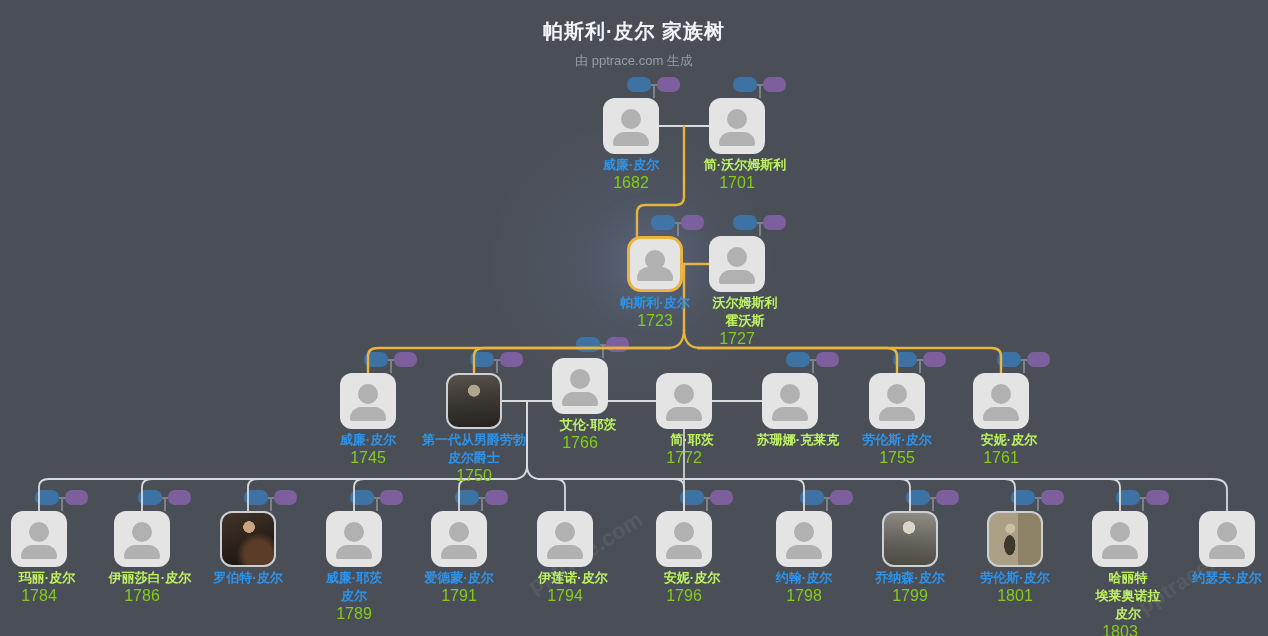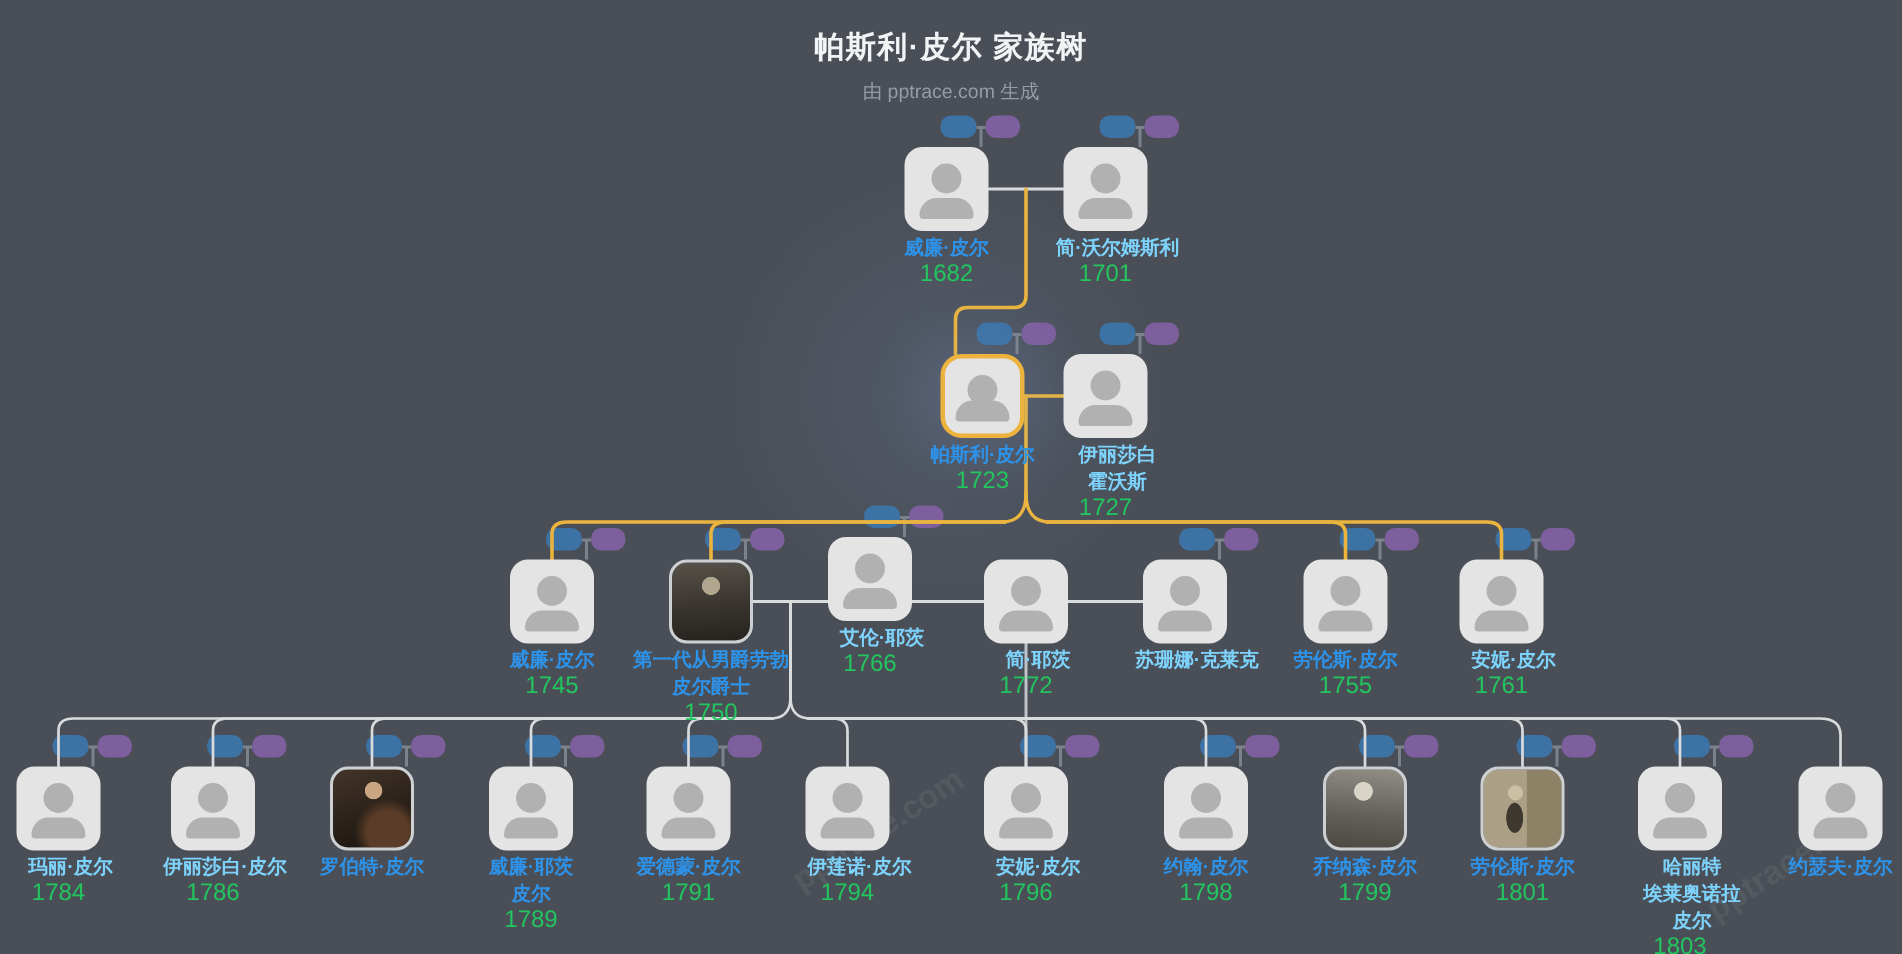--- a/index.html
+++ b/index.html
@@ -43,22 +43,22 @@
   .avatar.engraving-light{background:
     radial-gradient(circle at 48% 28%, #d8d4c6 0 13%, rgba(0,0,0,0) 14%),
     linear-gradient(185deg, #908e85 0%, #615f58 60%, #4b4942 100%);}
   .avatar.photo-sepia{background:
     radial-gradient(ellipse 9px 16px at 40% 62%, #3f382e 0 60%, rgba(0,0,0,0) 65%),
     radial-gradient(circle at 41% 30%, #cbbfa4 0 10%, rgba(0,0,0,0) 11%),
     linear-gradient(90deg, #ab9f86 0 55%, #8d8166 56% 100%);}
   .ptext{position:relative;z-index:3;margin-top:2px;text-align:center;line-height:18px;}
   .pname{font-size:13px;font-weight:700;}
   .pname.male{color:#2d93ea;}
-  .pname.female{color:#7dd3fc;padding-left:16px;}
-  .pyear{font-size:16px;color:#22c55e;line-height:18px;}
+  .pname.female{color:#bef264;padding-left:16px;}
+  .pyear{font-size:16px;color:#84cc16;line-height:18px;}
 </style>
 </head>
 <body>
 
 <div id="canvas">
   <div class="header">
     <div class="title">帕斯利·皮尔 家族树</div>
     <div class="subtitle">由 pptrace.com 生成</div>
   </div>
   <div id="glow" class="glow" style="left: 481px; top: 112px; height: 300px; width: 300px;"></div>
@@ -149,21 +149,21 @@
           <div class="pill father"></div>
           <div class="pill mother"></div>
           <div class="pill-link"></div>
           <div class="pill-tick"></div>
         </div>
         <div class="avatar">
           <div class="head"></div>
           <div class="shoulders"></div>
         </div>
         <div class="ptext">
-          <div class="pname female">伊丽莎白</div>
+          <div class="pname female">沃尔姆斯利</div>
           <div class="pname female">霍沃斯</div>
           <div class="pyear">1727</div>
         </div>
       </div>
       <div class="node" style="left: 268px; top: 373px;">
         <div class="pills">
           <div class="pill father"></div>
           <div class="pill mother"></div>
           <div class="pill-link"></div>
           <div class="pill-tick"></div>

